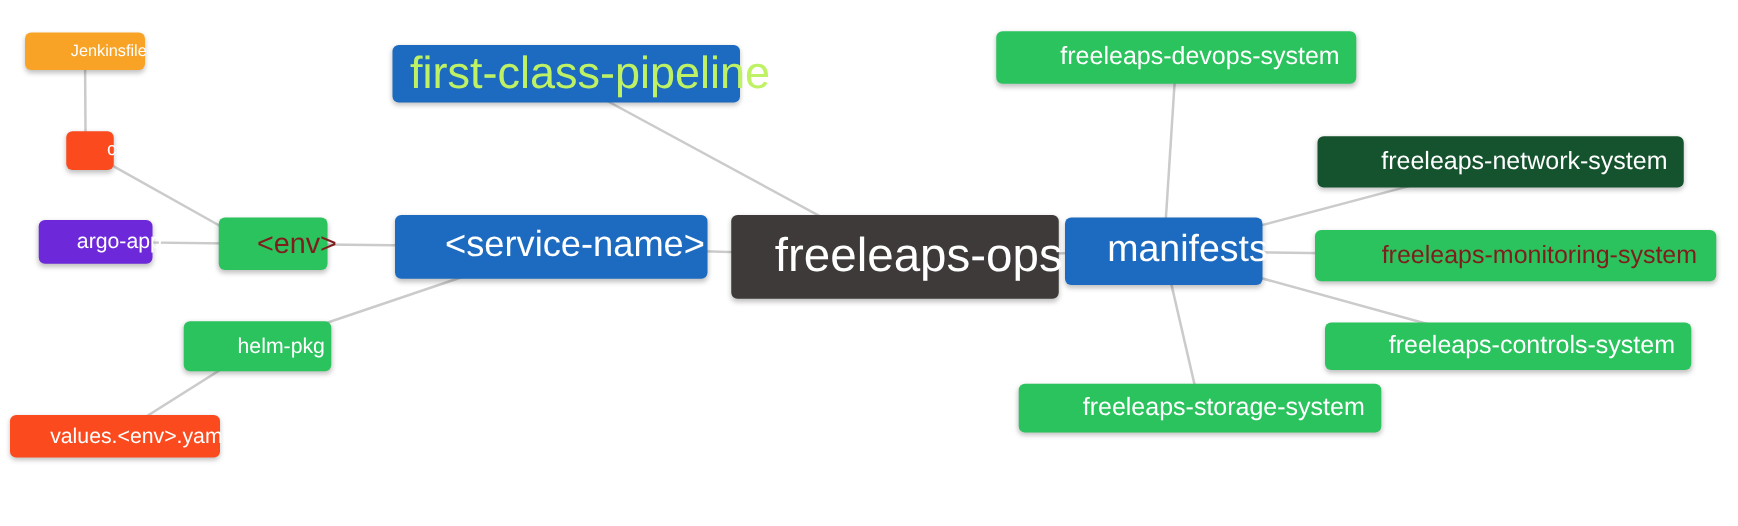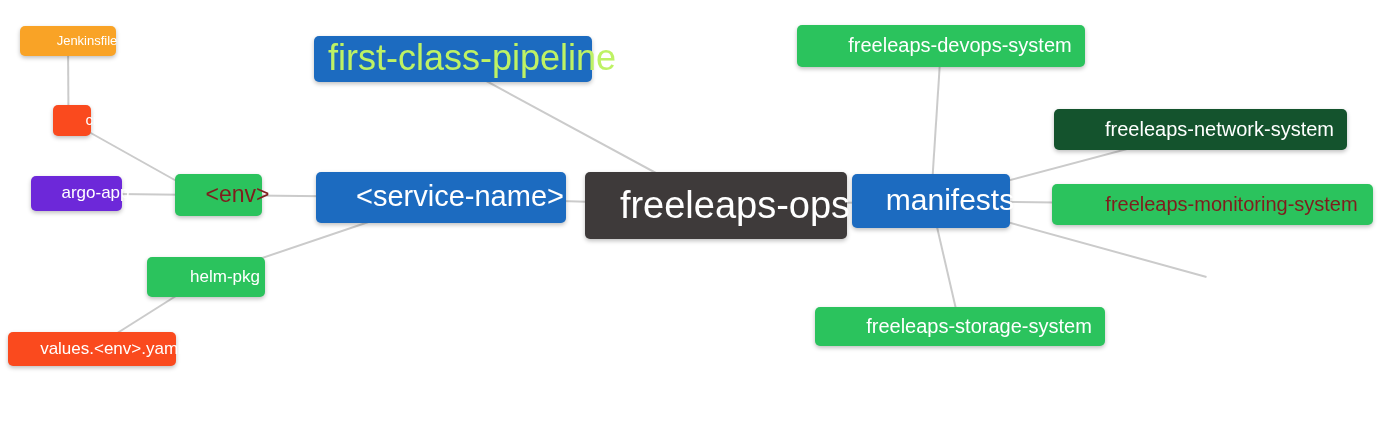--- a/index.html
+++ b/index.html
@@ -98,17 +98,20 @@
       </div>
       <div class="node" style="left: 797px; top: 25px; width: 288px; height: 42px; font-size: 20px; background: rgb(43, 195, 93); color: rgb(255, 255, 255);">
         <span>freeleaps-devops-system</span>
       </div>
       <div class="node" style="left: 1054px; top: 109px; width: 293px; height: 41px; font-size: 20px; background: #14532d; color: rgb(255, 255, 255);">
         <span>freeleaps-network-system</span>
       </div>
       <div class="node" style="left: 1052px; top: 184px; width: 321px; height: 41px; font-size: 20px; background: rgb(43, 195, 93); color: #7f1d1d;">
         <span>freeleaps-monitoring-system</span>
       </div>
+      <div class="node" style="left: 1060px; top: 258px; width: 293px; height: 38px; font-size: 20px; background: rgb(43, 195, 93); color: rgb(255, 255, 255);">
+        <span>freeleaps-controls-system</span>
+      </div>
       <div class="node" style="left: 815px; top: 307px; width: 290px; height: 39px; font-size: 20px; background: rgb(43, 195, 93); color: rgb(255, 255, 255);">
         <span>freeleaps-storage-system</span>
       </div>
     </div>
 </div>
 
 </body></html>

